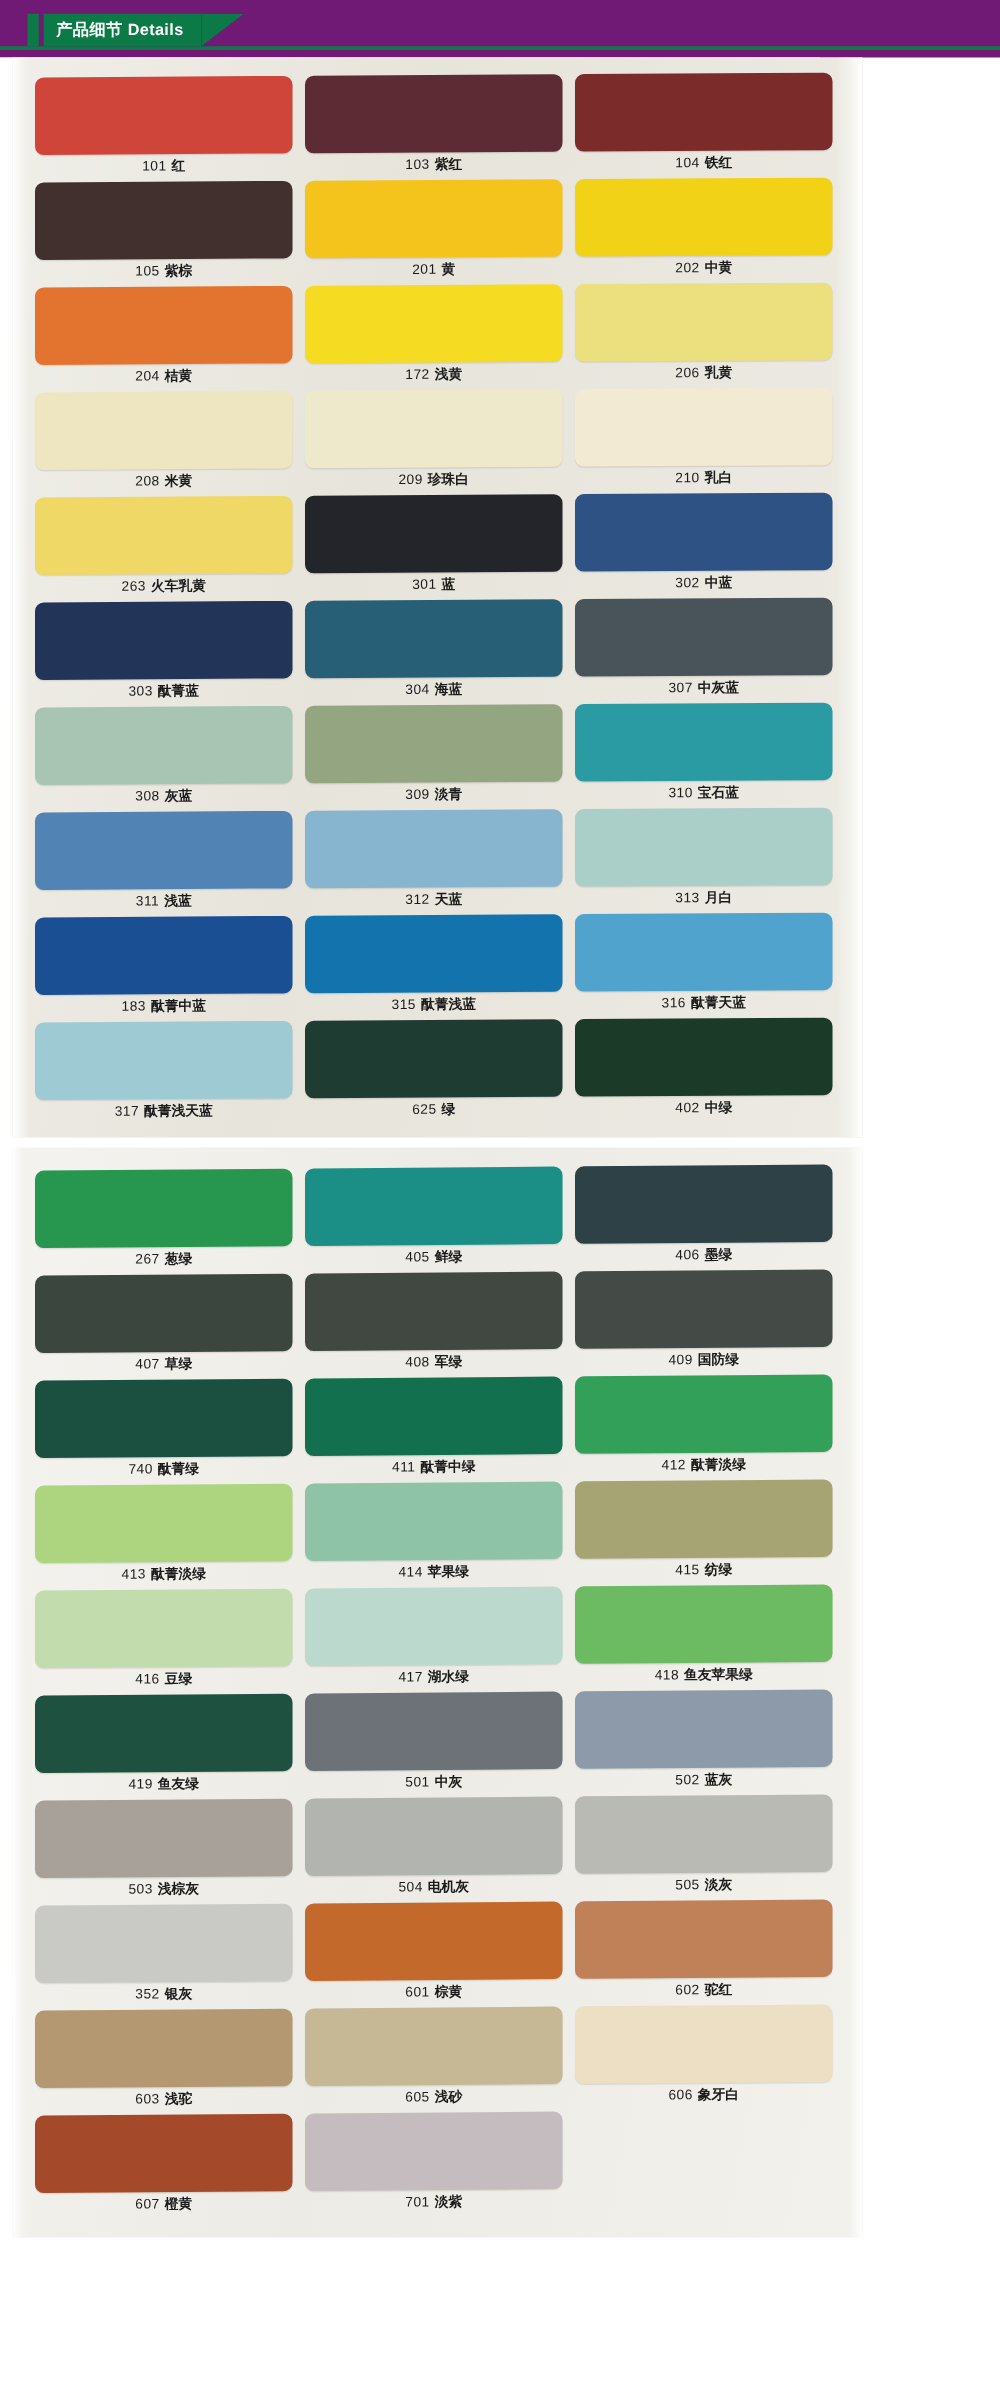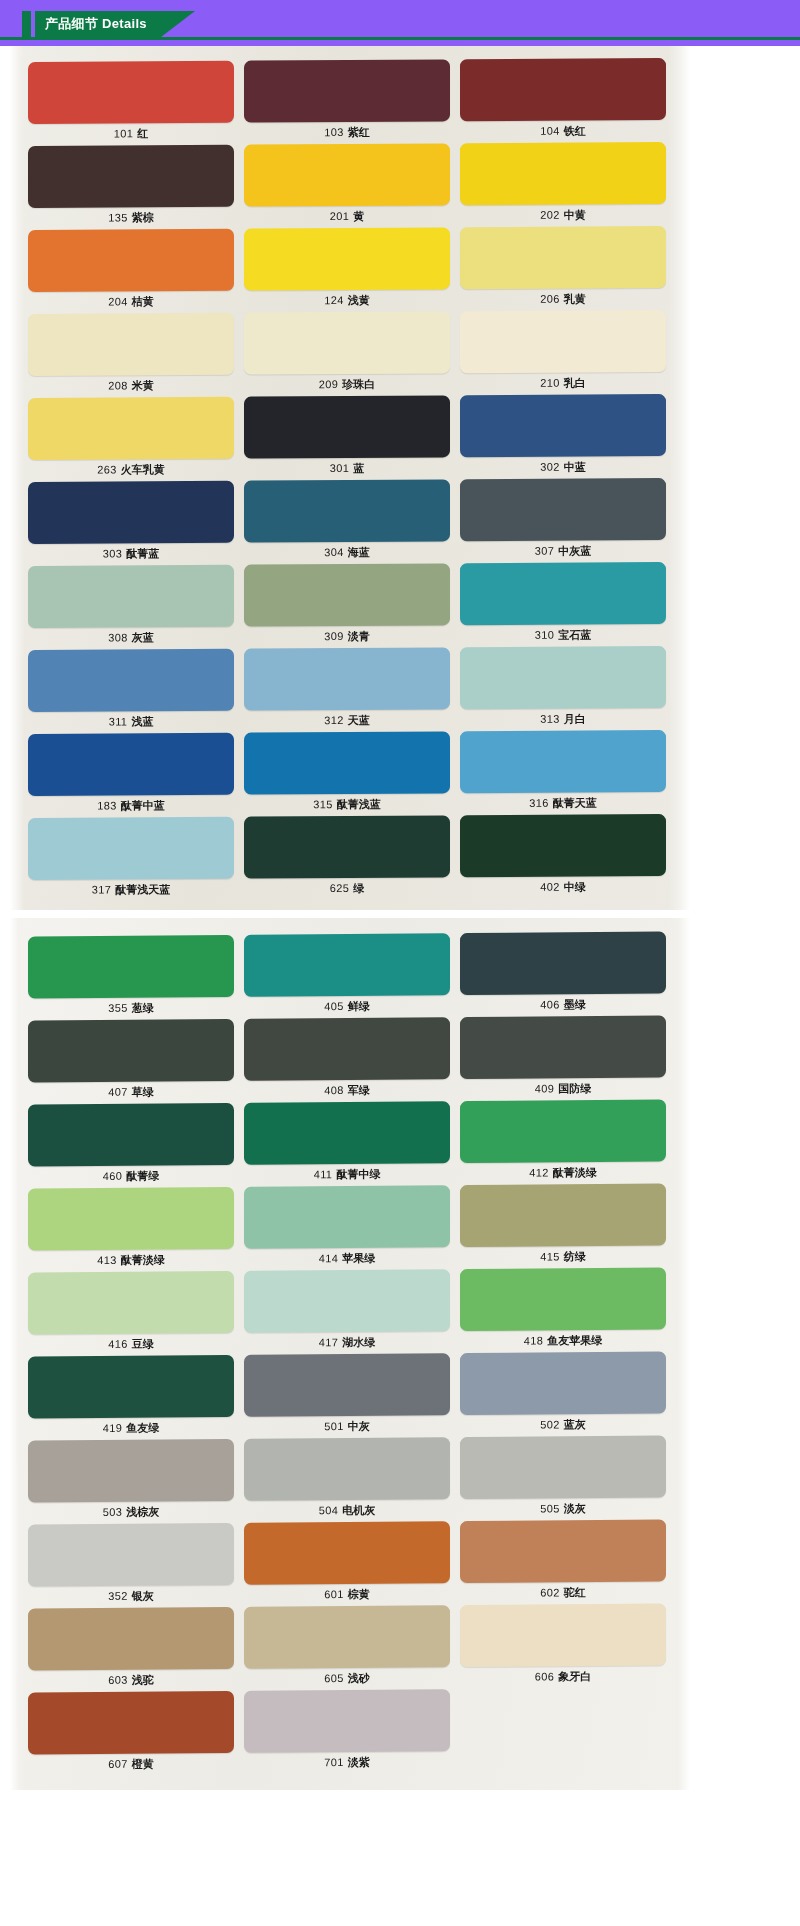--- a/index.html
+++ b/index.html
@@ -8,21 +8,21 @@
     background: #ffffff;
     font-family: "Liberation Sans", "DejaVu Sans", sans-serif;
   }
   body { width: 800px; min-height: 1926px; position: relative; }
 
   
   .header {
     position: relative;
     height: 46px;
     width: 800px;
-    background: #8b5cf6;
+    background: #701a75;
     overflow: hidden;
   }
   .hdr-rule {
     position: absolute;
     left: 0; right: 0; top: 37px;
     height: 3px;
     background: #0c7a46;
   }
   .hdr-tab-left {
     position: absolute;
@@ -151,37 +151,37 @@
         <div class="cell col1">
           <div class="chip" style="background: rgb(93, 43, 51);"></div>
           <div class="caption"><span class="code">103</span><span class="nm">紫红</span></div>
         </div>
         <div class="cell col2">
           <div class="chip" style="background: rgb(124, 43, 43);"></div>
           <div class="caption"><span class="code">104</span><span class="nm">铁红</span></div>
         </div>
         <div class="cell col0">
           <div class="chip" style="background: rgb(66, 48, 47);"></div>
-          <div class="caption"><span class="code">135</span><span class="nm">紫棕</span></div>
+          <div class="caption"><span class="code">105</span><span class="nm">紫棕</span></div>
         </div>
         <div class="cell col1">
           <div class="chip" style="background: rgb(244, 196, 28);"></div>
           <div class="caption"><span class="code">201</span><span class="nm">黄</span></div>
         </div>
         <div class="cell col2">
           <div class="chip" style="background: rgb(242, 210, 22);"></div>
           <div class="caption"><span class="code">202</span><span class="nm">中黄</span></div>
         </div>
         <div class="cell col0">
           <div class="chip" style="background: rgb(226, 116, 47);"></div>
           <div class="caption"><span class="code">204</span><span class="nm">桔黄</span></div>
         </div>
         <div class="cell col1">
           <div class="chip" style="background: rgb(245, 220, 35);"></div>
-          <div class="caption"><span class="code">124</span><span class="nm">浅黄</span></div>
+          <div class="caption"><span class="code">172</span><span class="nm">浅黄</span></div>
         </div>
         <div class="cell col2">
           <div class="chip" style="background: rgb(236, 223, 126);"></div>
           <div class="caption"><span class="code">206</span><span class="nm">乳黄</span></div>
         </div>
         <div class="cell col0">
           <div class="chip" style="background: rgb(238, 230, 192);"></div>
           <div class="caption"><span class="code">208</span><span class="nm">米黄</span></div>
         </div>
         <div class="cell col1">
@@ -268,21 +268,21 @@
   </div>
 
   <div class="panel-gap"></div>
 
   <div class="panel panel-2">
     <div class="panel-edge-l"></div>
     <div class="panel-edge-r"></div>
     <div class="grid" id="grid-2">
         <div class="cell col0">
           <div class="chip" style="background: rgb(39, 150, 79);"></div>
-          <div class="caption"><span class="code">355</span><span class="nm">葱绿</span></div>
+          <div class="caption"><span class="code">267</span><span class="nm">葱绿</span></div>
         </div>
         <div class="cell col1">
           <div class="chip" style="background: rgb(27, 143, 134);"></div>
           <div class="caption"><span class="code">405</span><span class="nm">鲜绿</span></div>
         </div>
         <div class="cell col2">
           <div class="chip" style="background: rgb(45, 65, 70);"></div>
           <div class="caption"><span class="code">406</span><span class="nm">墨绿</span></div>
         </div>
         <div class="cell col0">
@@ -292,21 +292,21 @@
         <div class="cell col1">
           <div class="chip" style="background: rgb(65, 71, 65);"></div>
           <div class="caption"><span class="code">408</span><span class="nm">军绿</span></div>
         </div>
         <div class="cell col2">
           <div class="chip" style="background: rgb(68, 75, 70);"></div>
           <div class="caption"><span class="code">409</span><span class="nm">国防绿</span></div>
         </div>
         <div class="cell col0">
           <div class="chip" style="background: rgb(27, 80, 64);"></div>
-          <div class="caption"><span class="code">460</span><span class="nm">酞菁绿</span></div>
+          <div class="caption"><span class="code">740</span><span class="nm">酞菁绿</span></div>
         </div>
         <div class="cell col1">
           <div class="chip" style="background: rgb(19, 112, 79);"></div>
           <div class="caption"><span class="code">411</span><span class="nm">酞菁中绿</span></div>
         </div>
         <div class="cell col2">
           <div class="chip" style="background: rgb(51, 160, 90);"></div>
           <div class="caption"><span class="code">412</span><span class="nm">酞菁淡绿</span></div>
         </div>
         <div class="cell col0">

